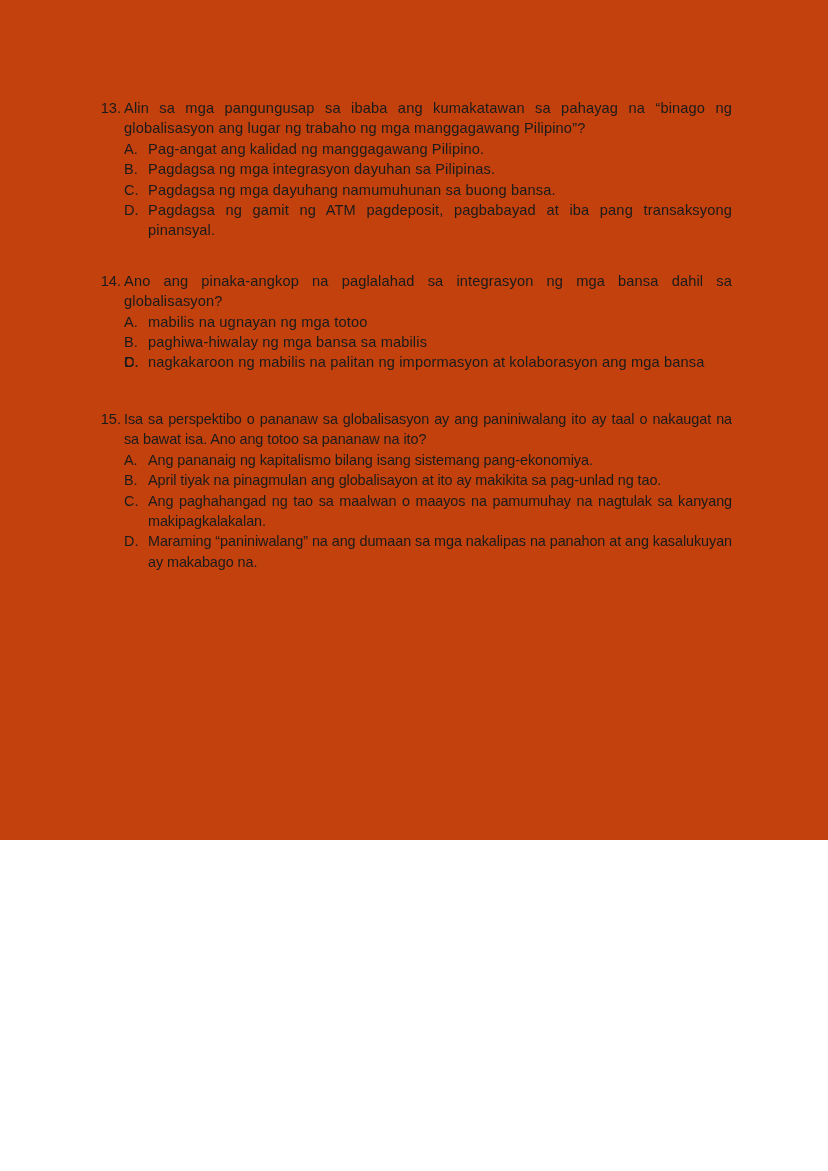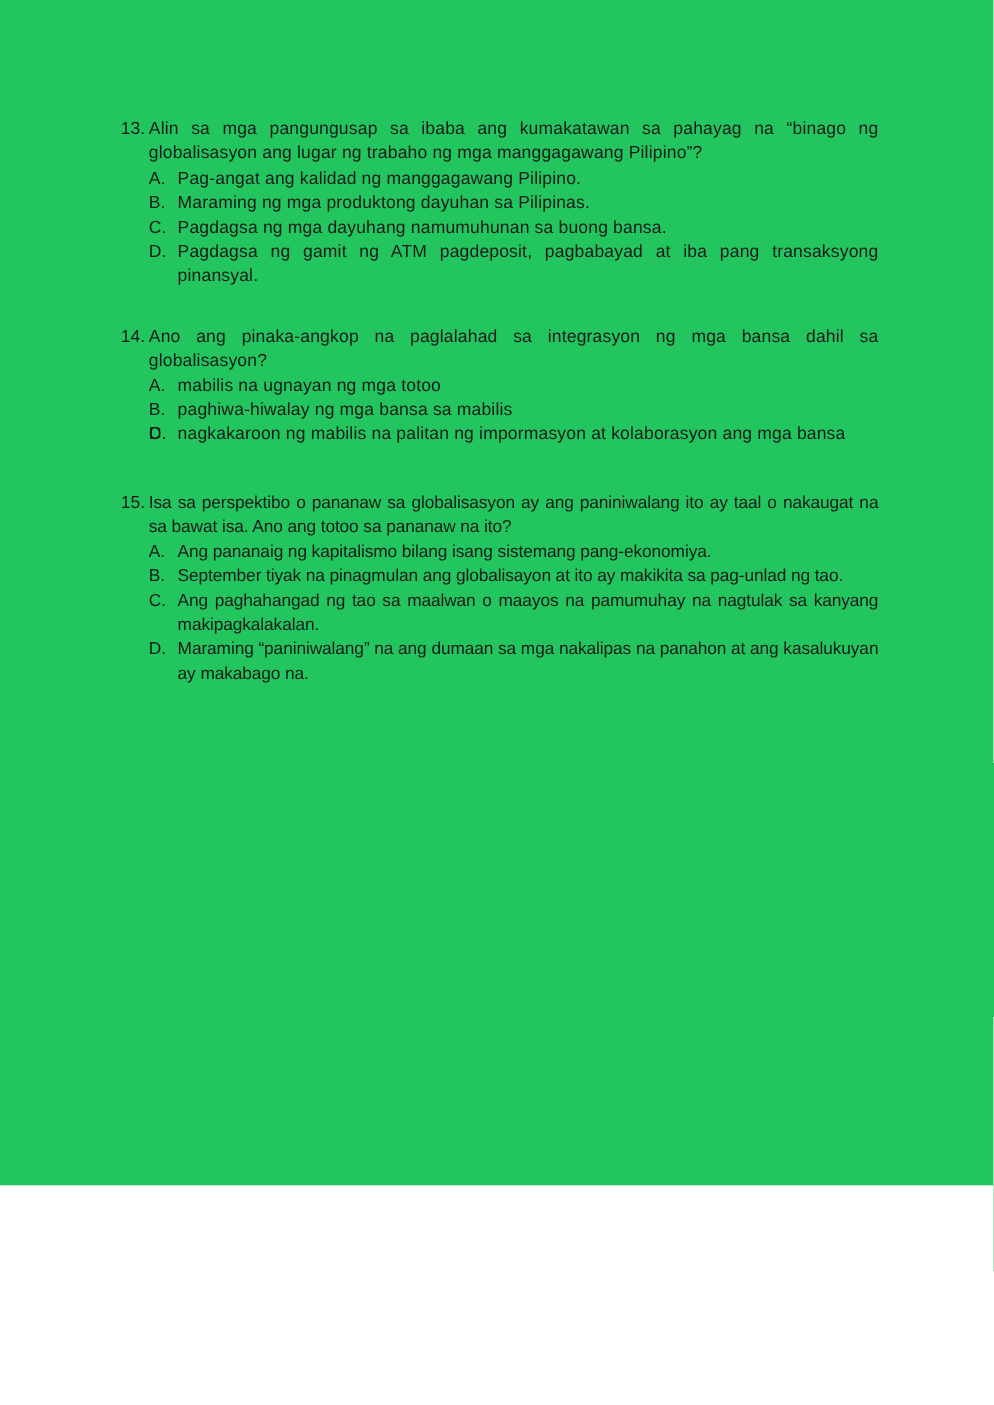--- a/index.html
+++ b/index.html
@@ -5,22 +5,22 @@
 <style>
   html, body {
     margin: 0;
     padding: 0;
     background: #ffffff;
   }
 
   .page {
     position: relative;
     width: 828px;
-    height: 988px;
-    background: #22c55e;
+    height: 840px;
+    background: #c2410c;
     overflow: hidden;
     font-family: "Liberation Sans", sans-serif;
     color: #1b1b1b;
     -webkit-font-smoothing: antialiased;
   }
 
   
   .content {
     position: absolute;
     left: 98px;
@@ -130,21 +130,21 @@
         <span class="q-num">13.</span>
         <span class="stem-text">Alin sa mga pangungusap sa ibaba ang kumakatawan sa pahayag na “binago ng globalisasyon ang lugar ng trabaho ng mga manggagawang Pilipino”?</span>
       </div>
       <ul class="options">
         <li class="option nojust">
           <span class="option-letter">A.</span>
           <span>Pag-angat ang kalidad ng manggagawang Pilipino.</span>
         </li>
         <li class="option nojust">
           <span class="option-letter">B.</span>
-          <span>Maraming ng mga produktong dayuhan sa Pilipinas.</span>
+          <span>Pagdagsa ng mga integrasyon dayuhan sa Pilipinas.</span>
         </li>
         <li class="option nojust">
           <span class="option-letter">C.</span>
           <span>Pagdagsa ng mga dayuhang namumuhunan sa buong bansa.</span>
         </li>
         <li class="option">
           <span class="option-letter">D.</span>
           <span>Pagdagsa ng gamit ng ATM pagdeposit, pagbabayad at iba pang transaksyong pinansyal.</span>
         </li>
       </ul>
@@ -179,21 +179,21 @@
         <span class="q-num">15.</span>
         <span class="stem-text">Isa sa perspektibo o pananaw sa globalisasyon ay ang paniniwalang ito ay taal o nakaugat na sa bawat isa. Ano ang totoo sa pananaw na ito?</span>
       </div>
       <ul class="options">
         <li class="option nojust">
           <span class="option-letter">A.</span>
           <span>Ang pananaig ng kapitalismo bilang isang sistemang pang-ekonomiya.</span>
         </li>
         <li class="option nojust">
           <span class="option-letter">B.</span>
-          <span>September tiyak na pinagmulan ang globalisayon at ito ay makikita sa pag-unlad ng tao.</span>
+          <span>April tiyak na pinagmulan ang globalisayon at ito ay makikita sa pag-unlad ng tao.</span>
         </li>
         <li class="option">
           <span class="option-letter">C.</span>
           <span>Ang paghahangad ng tao sa maalwan o maayos na pamumuhay na nagtulak sa kanyang makipagkalakalan.</span>
         </li>
         <li class="option">
           <span class="option-letter">D.</span>
           <span>Maraming “paniniwalang” na ang dumaan sa mga nakalipas na panahon at ang kasalukuyan ay makabago na.</span>
         </li>
       </ul>

